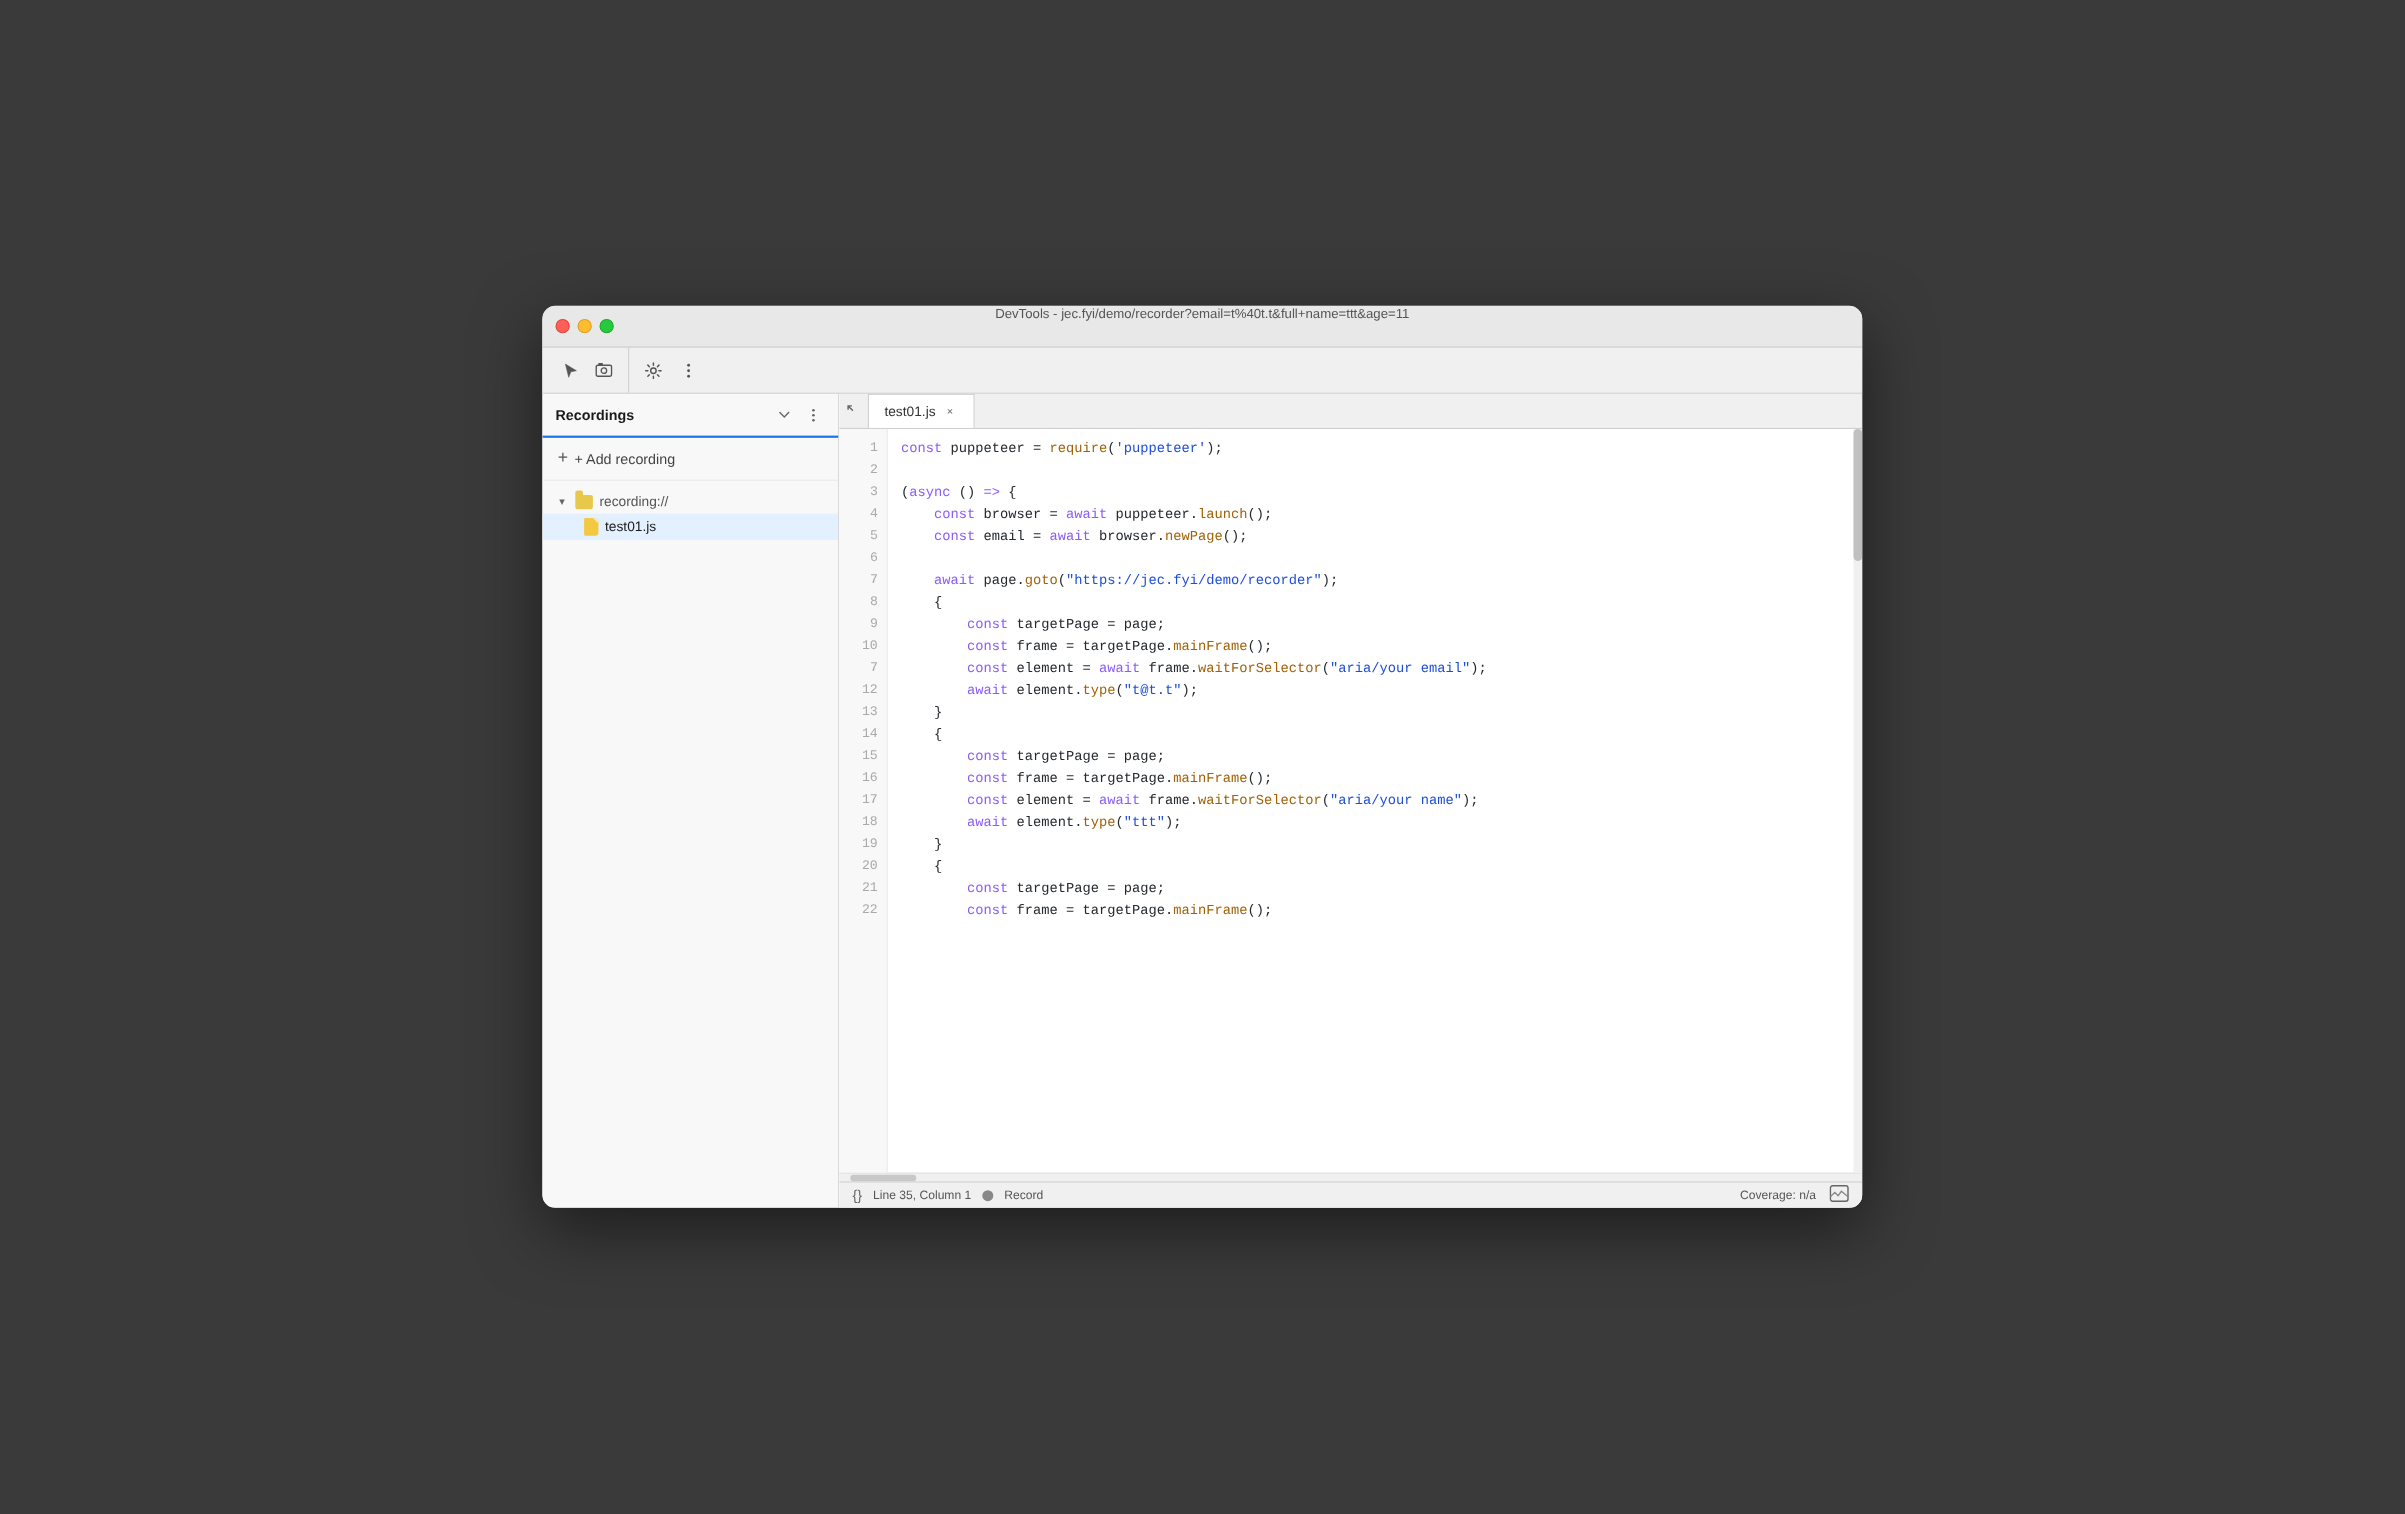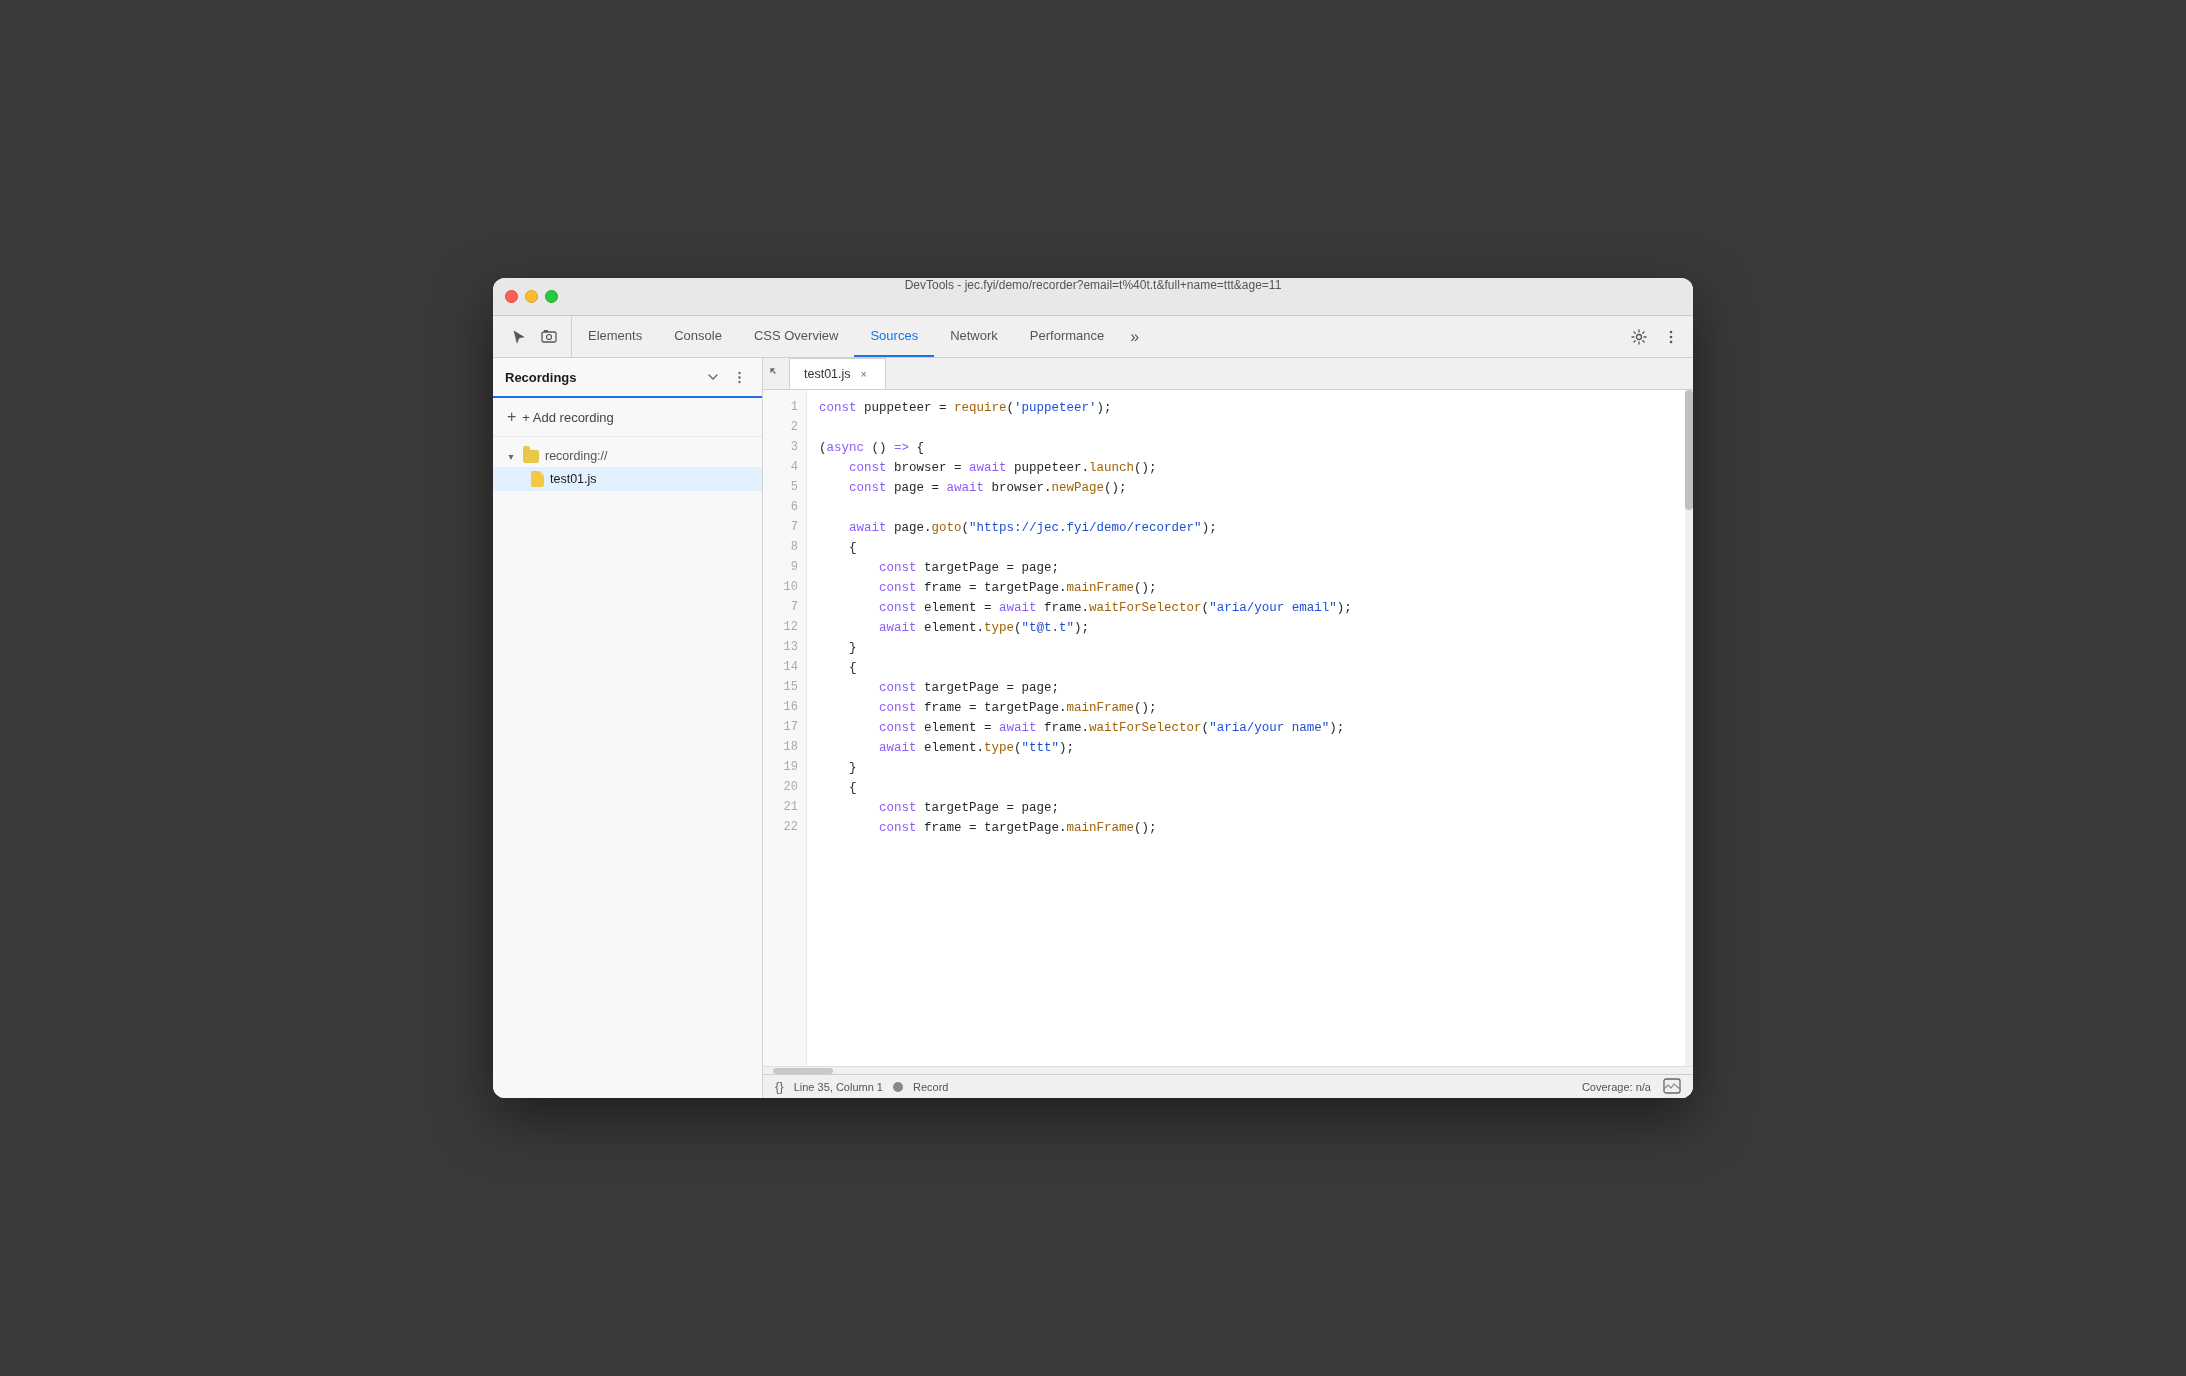--- a/index.html
+++ b/index.html
@@ -414,41 +414,20 @@
           <path d="M3 2L13 8L8 9L6 14L3 2Z" fill="#555" stroke="#555" stroke-width="0.5"></path>
         </svg>
       </div>
       <div class="nav-icon-btn">
         <svg width="16" height="16" viewBox="0 0 16 16" fill="none">
           <rect x="1" y="3" width="14" height="10" rx="1.5" stroke="#555" stroke-width="1.3" fill="none"></rect>
           <rect x="3" y="1" width="4" height="2" rx="0.5" fill="#555"></rect>
           <circle cx="8" cy="8" r="2.5" stroke="#555" stroke-width="1.2" fill="none"></circle>
         </svg>
       </div>
-    </div>
-    <div class="nav-tabs">
-      <div class="nav-tab">
-        <span>Elements</span>
-      </div>
-      <div class="nav-tab">
-        <span>Console</span>
-      </div>
-      <div class="nav-tab">
-        <span>CSS Overview</span>
-      </div>
-      <div class="nav-tab active">
-        <span>Sources</span>
-      </div>
-      <div class="nav-tab">
-        <span>Network</span>
-      </div>
-      <div class="nav-tab">
-        <span>Performance</span>
-      </div>
-      <div class="nav-more">»</div>
     </div>
     <div class="nav-actions">
       <div class="nav-icon-btn">
         <svg width="16" height="16" viewBox="0 0 16 16" fill="none">
           <circle cx="8" cy="8" r="2.5" stroke="#555" stroke-width="1.3" fill="none"></circle>
           <path d="M8 1v2M8 13v2M1 8h2M13 8h2M2.93 2.93l1.41 1.41M11.66 11.66l1.41 1.41M2.93 13.07l1.41-1.41M11.66 4.34l1.41-1.41" stroke="#555" stroke-width="1.3" stroke-linecap="round"></path>
         </svg>
       </div>
       <div class="nav-icon-btn">
         <svg width="4" height="16" viewBox="0 0 4 16" fill="none">
@@ -548,21 +527,21 @@
 
           <div class="code-line">
             <span class="plain">(</span><span class="kw">async </span><span class="plain">() </span><span class="kw">=&gt; </span><span class="plain">{</span>
           </div>
 
           <div class="code-line">
             <span class="plain">    </span><span class="kw">const </span><span class="plain">browser = </span><span class="kw">await </span><span class="plain">puppeteer.</span><span class="fn">launch</span><span class="plain">();</span>
           </div>
 
           <div class="code-line">
-            <span class="plain">    </span><span class="kw">const </span><span class="plain">page = </span><span class="kw">await </span><span class="plain">browser.</span><span class="fn">newPage</span><span class="plain">();</span>
+            <span class="plain">    </span><span class="kw">const </span><span class="plain">email = </span><span class="kw">await </span><span class="plain">browser.</span><span class="fn">newPage</span><span class="plain">();</span>
           </div>
 
           <div class="code-line"></div>
 
           <div class="code-line">
             <span class="plain">    </span><span class="kw">await </span><span class="plain">page.</span><span class="fn">goto</span><span class="plain">(</span><span class="str">"https://jec.fyi/demo/recorder"</span><span class="plain">);</span>
           </div>
 
           <div class="code-line">
             <span class="plain">    {</span>

